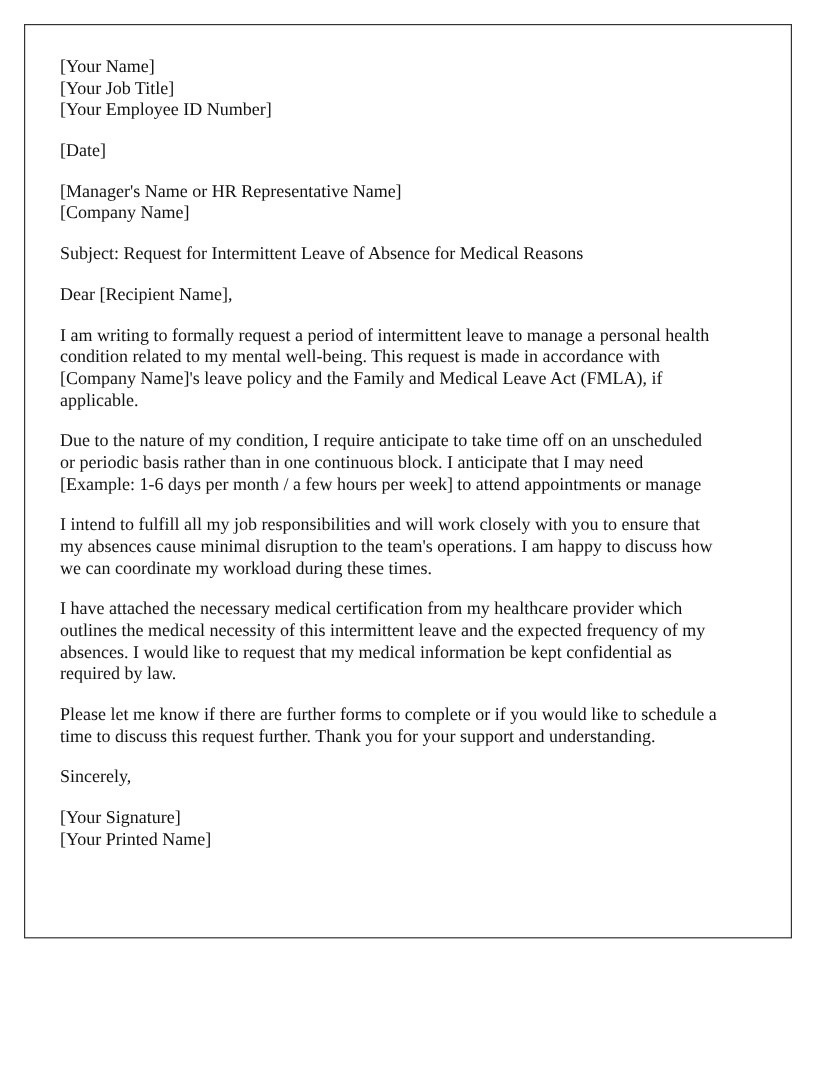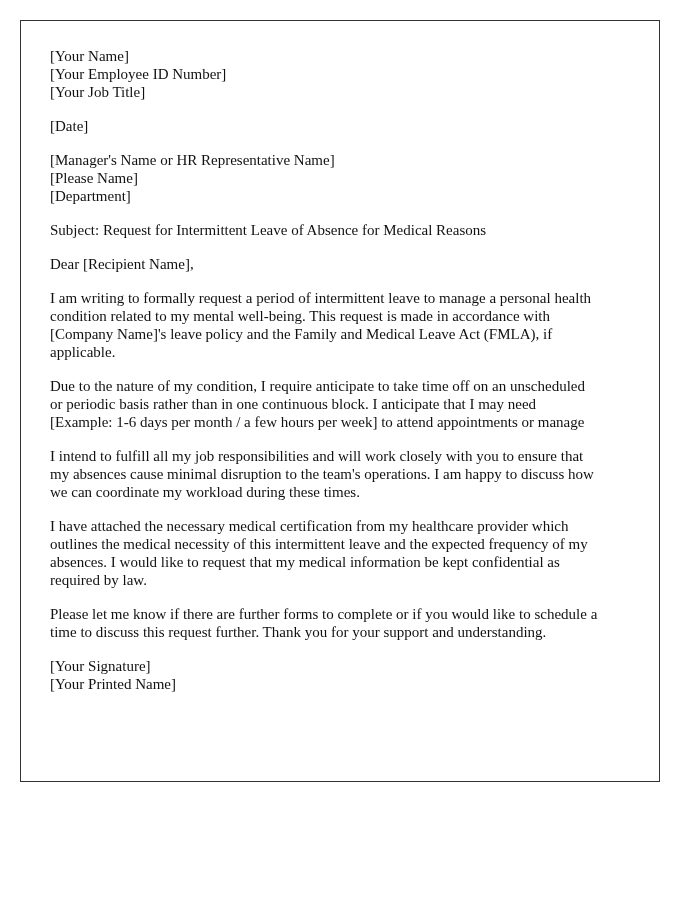--- a/index.html
+++ b/index.html
@@ -35,32 +35,31 @@
     white-space: nowrap;
   }
 </style>
 </head>
 <body>
 
 <div class="letter">
 
   <div class="block">
     <span class="line">[Your Name]</span>
+    <span class="line">[Your Job Title]</span>
     <span class="line">[Your Employee ID Number]</span>
-    <span class="line">[Your Job Title]</span>
   </div>
 
   <div class="block">
     <span class="line">[Date]</span>
   </div>
 
   <div class="block">
     <span class="line">[Manager's Name or HR Representative Name]</span>
-    <span class="line">[Please Name]</span>
-    <span class="line">[Department]</span>
+    <span class="line">[Company Name]</span>
   </div>
 
   <div class="block">
     <span class="line">Subject: Request for Intermittent Leave of Absence for Medical Reasons</span>
   </div>
 
   <div class="block">
     <span class="line">Dear [Recipient Name],</span>
   </div>
 
@@ -88,19 +87,22 @@
     <span class="line">outlines the medical necessity of this intermittent leave and the expected frequency of my</span>
     <span class="line">absences. I would like to request that my medical information be kept confidential as</span>
     <span class="line">required by law.</span>
   </div>
 
   <div class="block">
     <span class="line">Please let me know if there are further forms to complete or if you would like to schedule a</span>
     <span class="line">time to discuss this request further. Thank you for your support and understanding.</span>
   </div>
 
+  <div class="block">
+    <span class="line">Sincerely,</span>
+  </div>
 
   <div class="block">
     <span class="line">[Your Signature]</span>
     <span class="line">[Your Printed Name]</span>
   </div>
 
 </div>
 
 </body></html>

